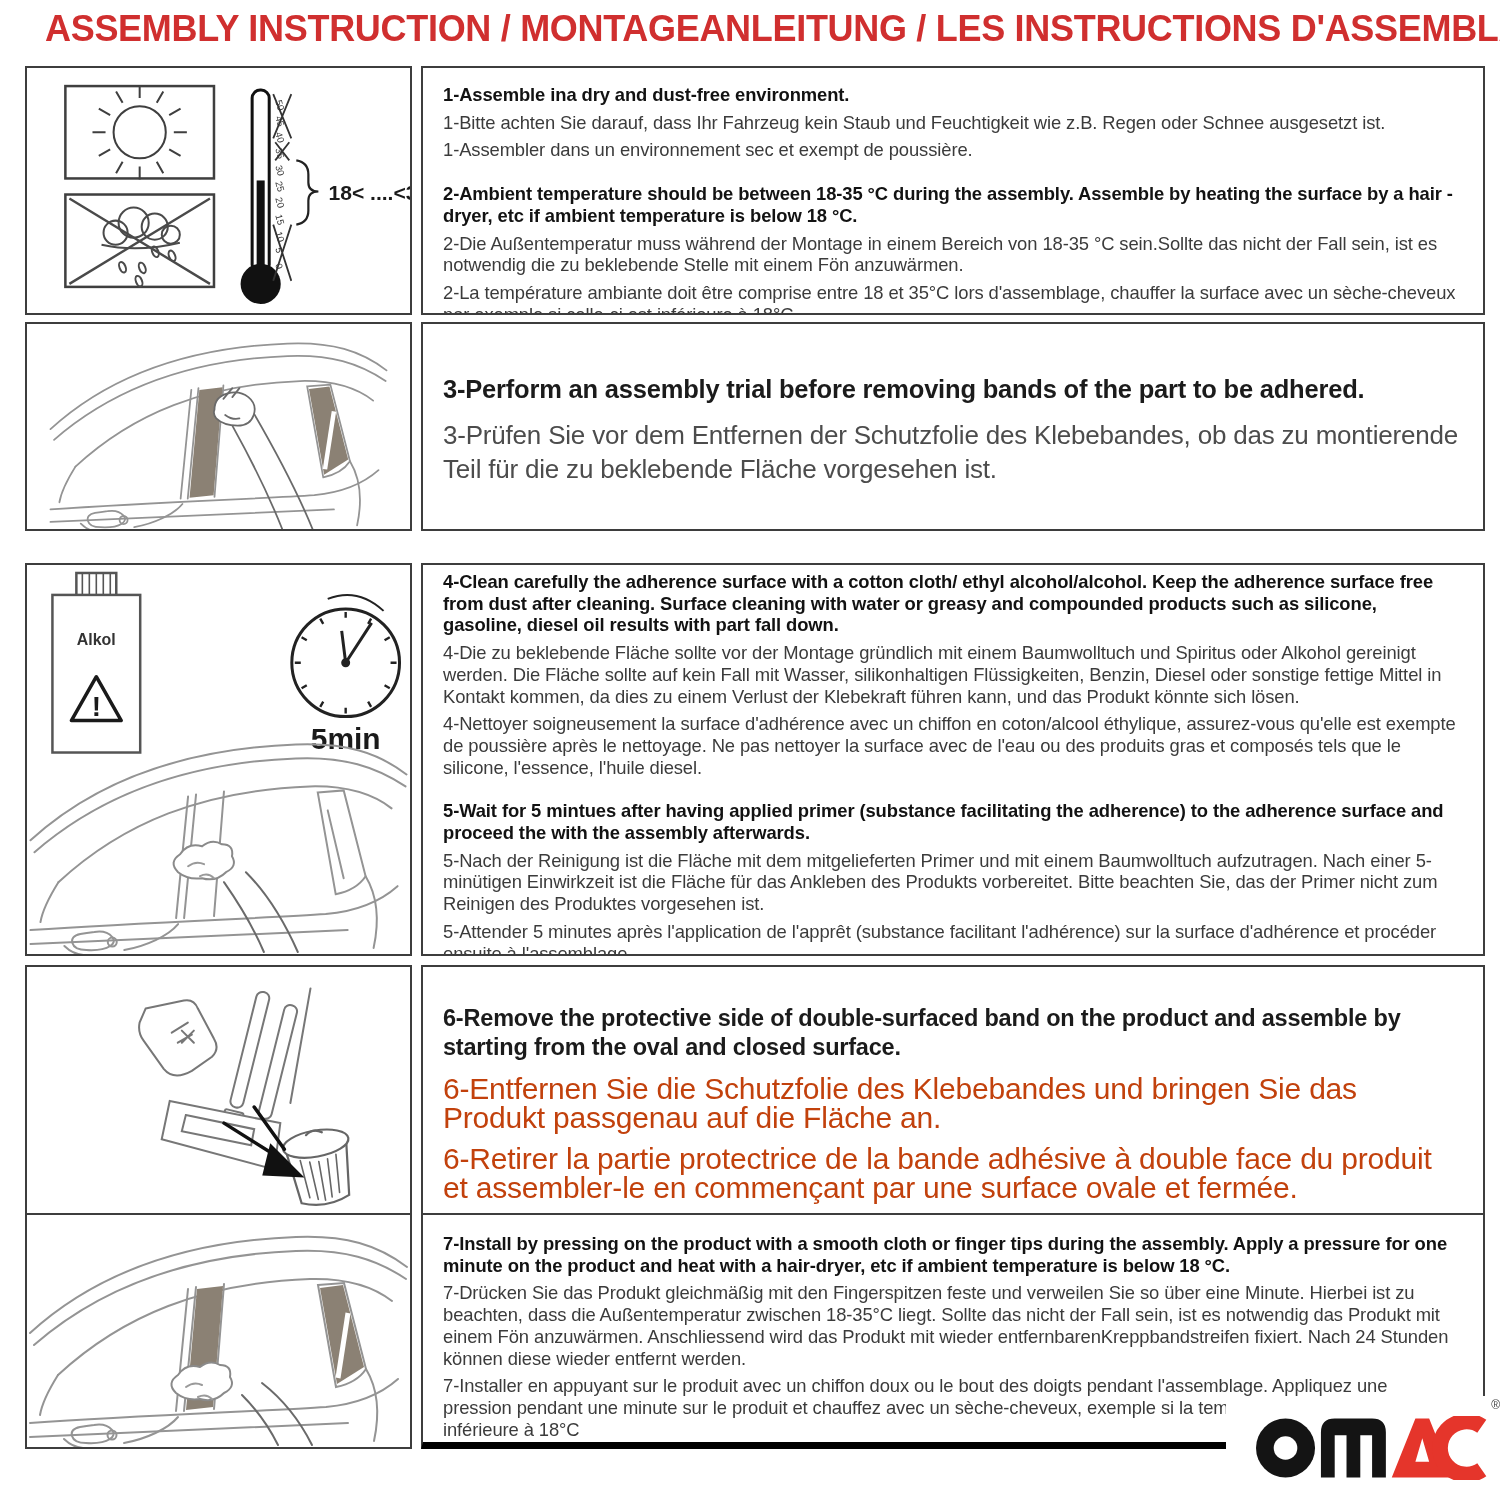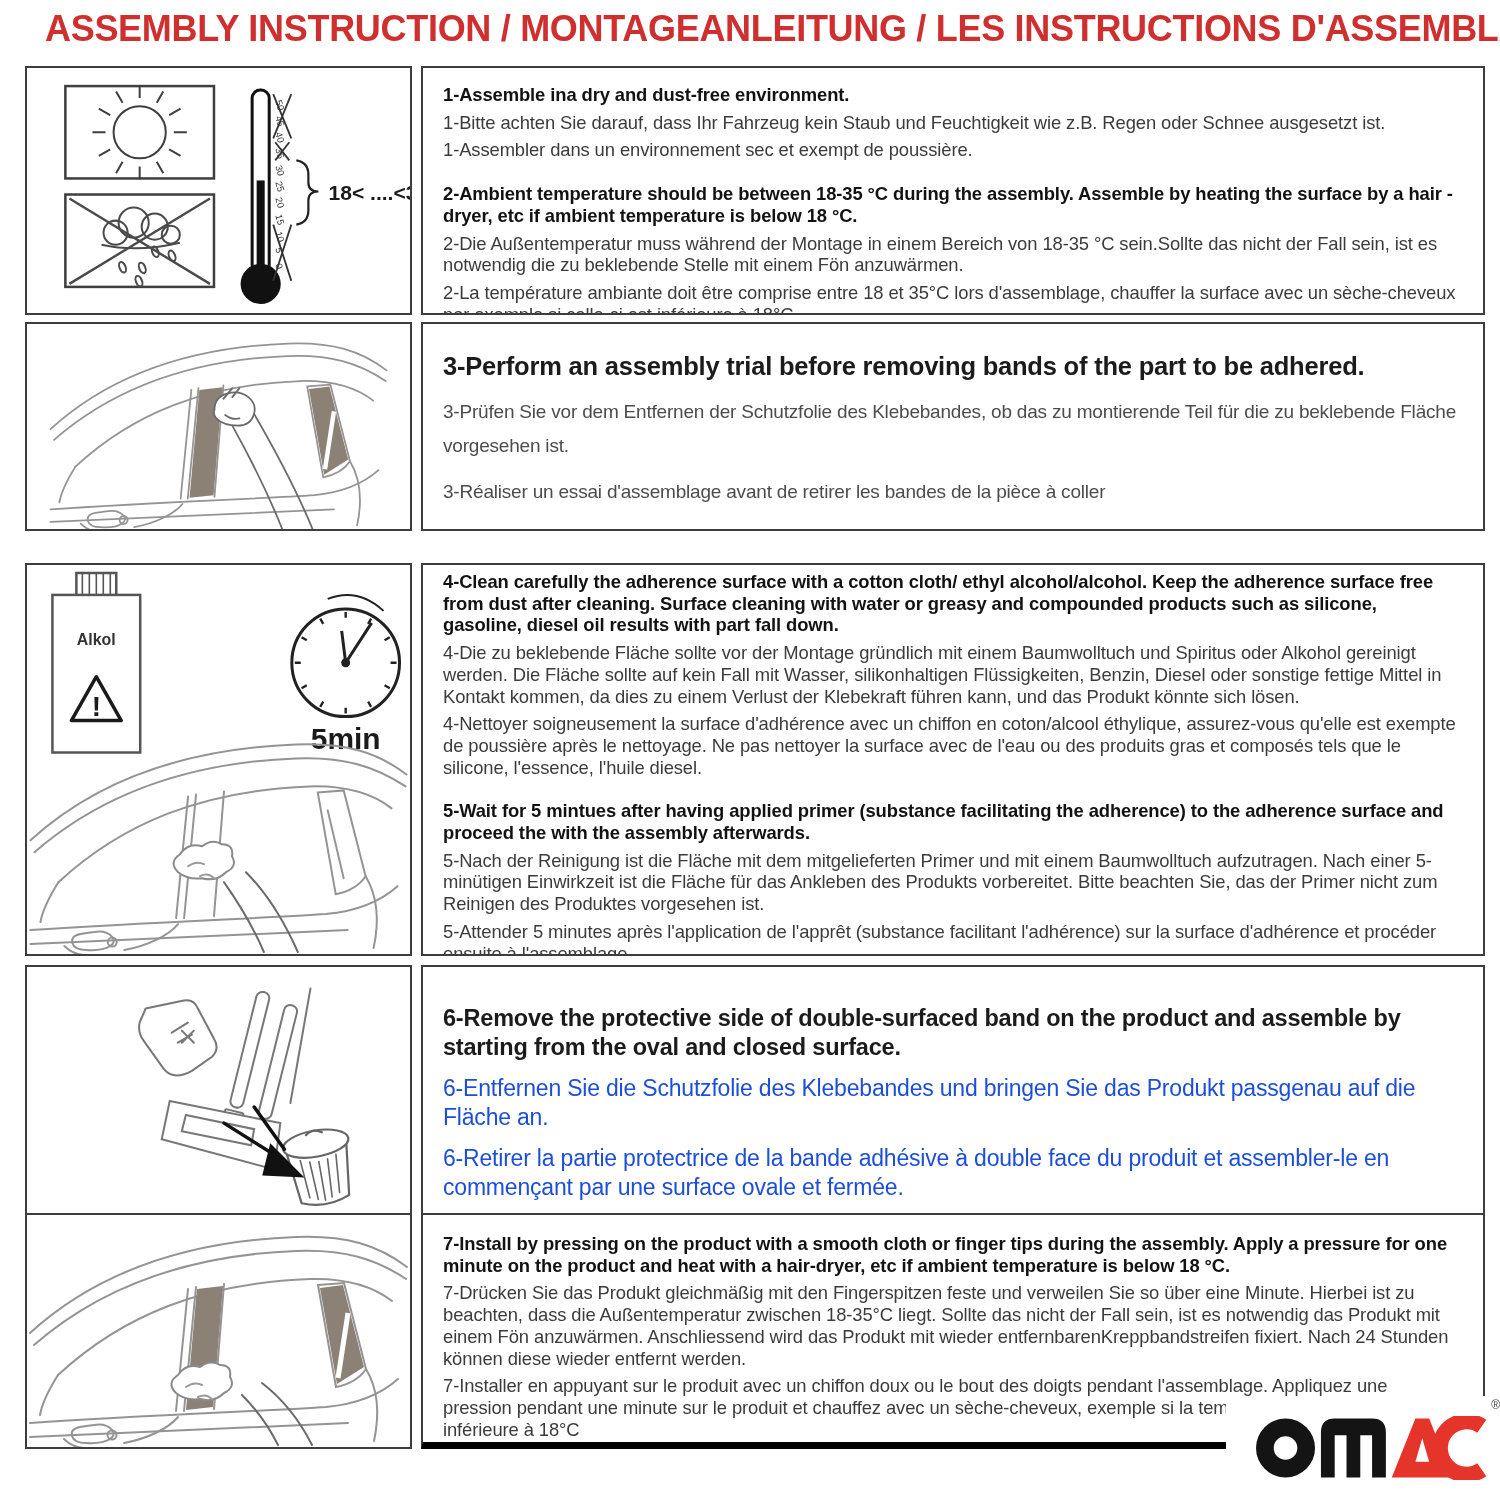--- a/index.html
+++ b/index.html
@@ -15,23 +15,23 @@
   #row5{top:1213px;height:236px}
   .illus{flex:0 0 387px;width:387px;border:2px solid #3d3d3d;box-sizing:border-box;background:#fff;}
   .illus svg{display:block;width:100%;height:100%;}
   .tbox{flex:1;border:2px solid #3d3d3d;box-sizing:border-box;background:#fff;
         padding:10px 18px 6px 14px;overflow:hidden;}
   #row5 .tbox{border-bottom:7px solid #000;}
   .tbox p{margin:6px;}
   .sm{font-size:18.4px;line-height:21.7px;color:#3b3b3b;letter-spacing:-0.1px;}
   .sm.b{color:#121212;font-weight:bold;}
   .center{display:flex;flex-direction:column;justify-content:center;}
-  .bg2 p{font-size:19px;line-height:34px;color:#4c4c4c;letter-spacing:-0.2px;}
+  .bg2 p{font-size:26px;line-height:34px;color:#4c4c4c;letter-spacing:-0.2px;}
   .bg2 p.b{font-size:25.5px;color:#1b1b1b;font-weight:bold;}
-  .bg4 p{font-size:23px;line-height:29px;color:#1d4ed8;letter-spacing:-0.2px;}
+  .bg4 p{font-size:30px;line-height:29px;color:#c2410c;letter-spacing:-0.2px;}
   .bg4 p.b{font-size:23.5px;color:#1b1b1b;font-weight:bold;}
   .mt{margin-top:22px !important;}
   .logo{position:absolute;left:1226px;top:1396px;width:274px;height:104px;background:#fff;z-index:5;
         display:flex;align-items:center;justify-content:flex-end;}
   .logo .reg{position:absolute;top:2px;right:0;font-size:12px;color:#444;}
   .hiddefs{position:absolute;width:0;height:0;overflow:hidden;}
 </style>
 </head>
 <body>
 
@@ -142,21 +142,20 @@
             <path d="M296,232 C278,188 252,140 230,102"></path>
             <path d="M186,98 q0,-14 14,-18 q14,-4 24,4 q10,8 6,20 q-4,12 -18,12 q-16,0 -24,-8 q-4,-5 -2,-10 Z" fill="#fff"></path>
             <path d="M196,86 l10,-12 M206,84 l8,-10 M198,104 q8,6 16,4"></path>
           </g>
         </g>
       </svg>
     </div>
     <div class="tbox center bg2">
       <p class="b">3-Perform an assembly trial before removing bands of the part to be adhered.</p>
       <p>3-Prüfen Sie vor dem Entfernen der Schutzfolie des Klebebandes, ob das zu montierende Teil für die zu beklebende Fläche vorgesehen ist.</p>
-      <p>3-Réaliser un essai d'assemblage avant de retirer les bandes de la pièce à coller</p>
     </div>
   </div>
 
   <div class="row" id="row3">
     <div class="illus">
       <svg viewBox="0 0 381 390" xmlns="http://www.w3.org/2000/svg">
         <g fill="none" stroke="#555" stroke-width="2.5">
           <rect x="48" y="8" width="40" height="24" fill="#fff"></rect>
           <path d="M54,8 L54,32 M61,8 L61,32 M68,8 L68,32 M75,8 L75,32 M82,8 L82,32" stroke-width="1.6"></path>
           <rect x="24" y="30" width="88" height="158" fill="#fff"></rect>

